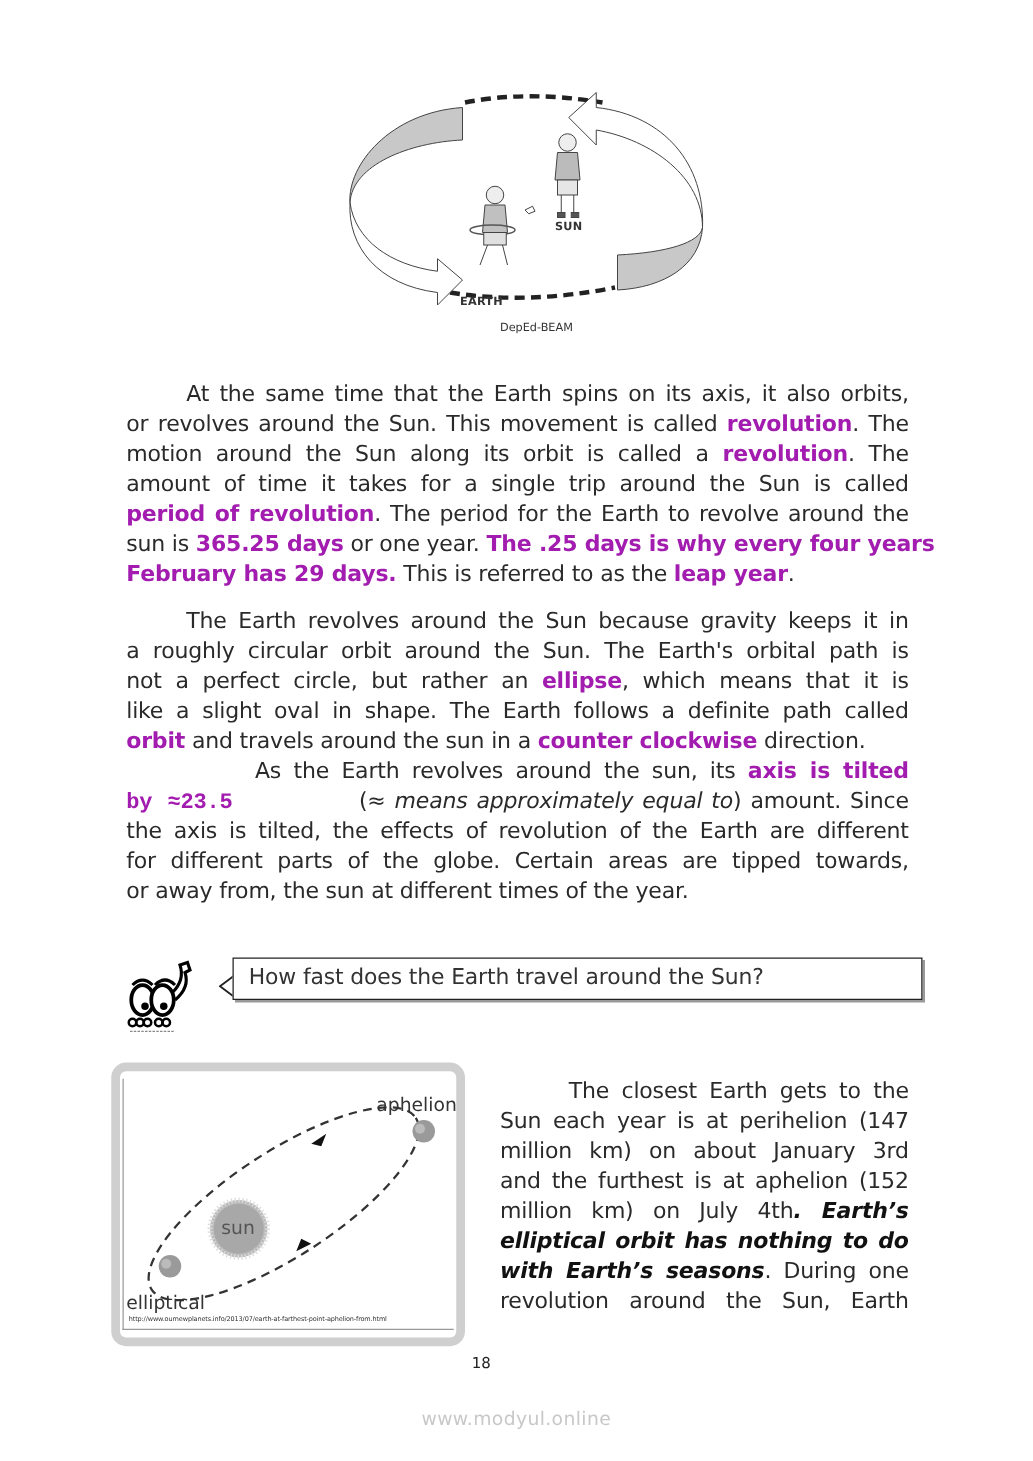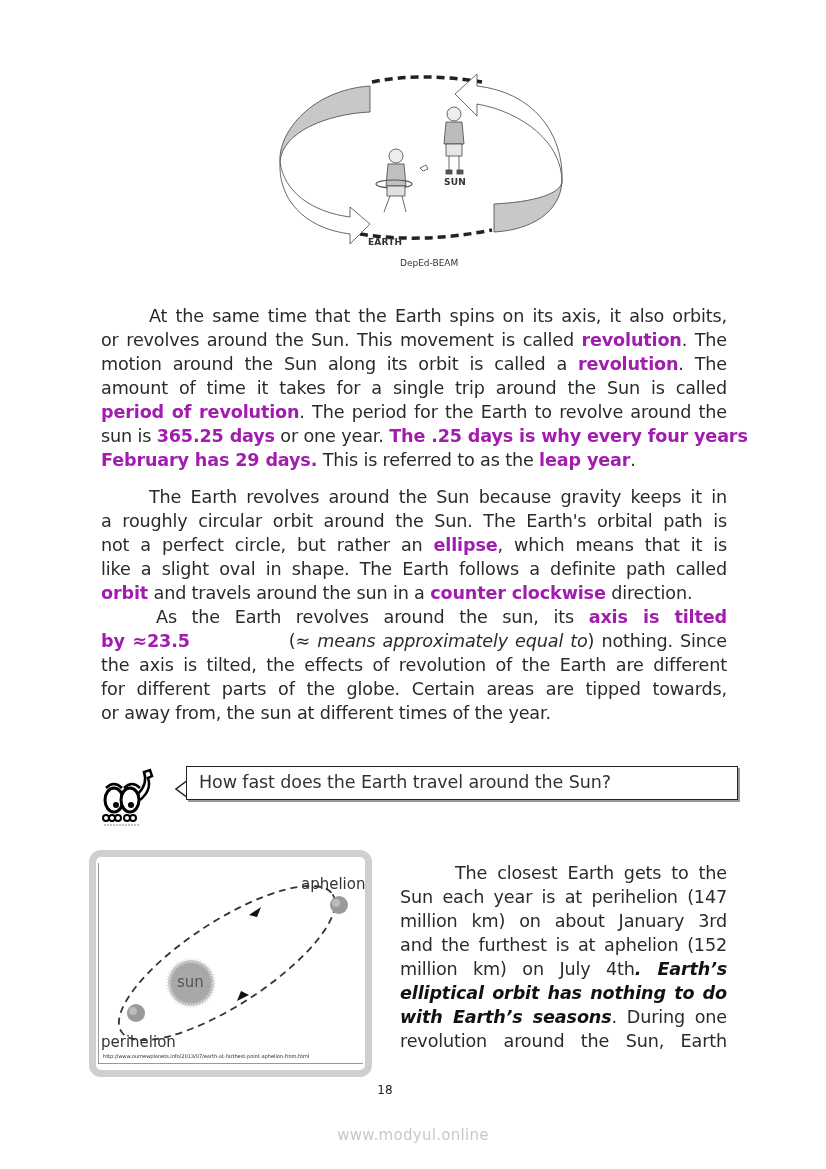--- a/index.html
+++ b/index.html
@@ -97,22 +97,22 @@
 
 <div class="para" id="para2" style="top:485px;">
     <span class="line" style="padding-left: 48px;"><span style="white-space: pre;">The Earth revolves around the Sun because gravity keeps it in</span></span>
     <span class="line"><span style="white-space: pre;">a roughly circular orbit around the Sun. The Earth's orbital path is</span></span>
     <span class="line"><span style="white-space: pre;">not a perfect circle, but rather an </span><b style="white-space: pre;">ellipse</b><span style="white-space: pre;">, which means that it is</span></span>
     <span class="line"><span style="white-space: pre;">like a slight oval in shape. The Earth follows a definite path called</span></span>
     <span class="line last"><b style="white-space: pre; margin-top: 16px;">orbit</b><span style="white-space: pre;"> and travels around the sun in a </span><b style="white-space: pre;">counter clockwise</b><span style="white-space: pre;"> direction.</span></span>
   </div>
 
 <div class="para" id="para3" style="top:605px;">
-    <span class="line" style="padding-left: 55px;"><span style="white-space: pre;">As the Earth revolves around the sun, its </span><b style="white-space: pre;">axis is tilted</b></span>
-    <span class="line"><b style="white-space: pre;">by ≈23.5</b><span style="white-space: pre;">              (≈ </span><i style="white-space: pre;">means approximately equal to</i><span style="white-space: pre;">) nothing. Since</span></span>
+    <span class="line" style="padding-left: 55px;"><span style="white-space: pre; margin-left: 48px;">As the Earth revolves around the sun, its </span><b style="white-space: pre;">axis is tilted</b></span>
+    <span class="line"><b style="white-space: pre; font-family: Liberation Mono, monospace;">by ≈23.5</b><span style="white-space: pre;">              (≈ </span><i style="white-space: pre;">means approximately equal to</i><span style="white-space: pre;">) amount. Since</span></span>
     <span class="line"><span style="white-space: pre;">the axis is tilted, the effects of revolution of the Earth are different</span></span>
     <span class="line"><span style="white-space: pre;">for different parts of the globe. Certain areas are tipped towards,</span></span>
     <span class="line last"><span style="white-space: pre;">or away from, the sun at different times of the year.</span></span>
   </div>
 
 <div id="mascot" class="abs">
   <svg width="60" height="62" viewBox="0 0 60 62">
     <ellipse cx="14" cy="32" rx="9" ry="12" fill="#fff" stroke="#000" stroke-width="3"></ellipse>
     <ellipse cx="30" cy="32" rx="9" ry="12" fill="#fff" stroke="#000" stroke-width="3"></ellipse>
     <circle cx="16" cy="37" r="3" fill="#000"></circle>
@@ -149,21 +149,21 @@
         <circle cx="240" cy="42" r="9" fill="#9a9a9a"></circle>
         <circle cx="237" cy="40" r="4" fill="#bbb"></circle>
       </g>
       <g>
         <circle cx="37" cy="150" r="9" fill="#9a9a9a"></circle>
         <circle cx="34" cy="148" r="4" fill="#bbb"></circle>
       </g>
     </svg>
     <span class="orbit-label" style="left:202px; top:12px;">aphelion</span>
     <span class="orbit-label" style="left:78px; top:110px; color:#555;">sun</span>
-    <span class="orbit-label" style="left:2px; top:170px;">perihelion</span>
+    <span class="orbit-label" style="left:2px; top:170px;">elliptical</span>
     <span id="orbit-url">http://www.ournewplanets.info/2013/07/earth-at-farthest-point-aphelion-from.html</span>
   </div>
 </div>
 
 <div class="para-right" id="para4" style="top:861px;">
     <span class="line" style="padding-left: 55px;"><span style="white-space: pre;">The closest Earth gets to the</span></span>
     <span class="line"><span style="white-space: pre;">Sun each year is at perihelion (147</span></span>
     <span class="line"><span style="white-space: pre;">million km) on about January 3rd</span></span>
     <span class="line"><span style="white-space: pre;">and the furthest is at aphelion (152</span></span>
     <span class="line"><span style="white-space: pre;">million km) on July 4th</span><b style="font-style: italic; white-space: pre;">. Earth’s</b></span>

